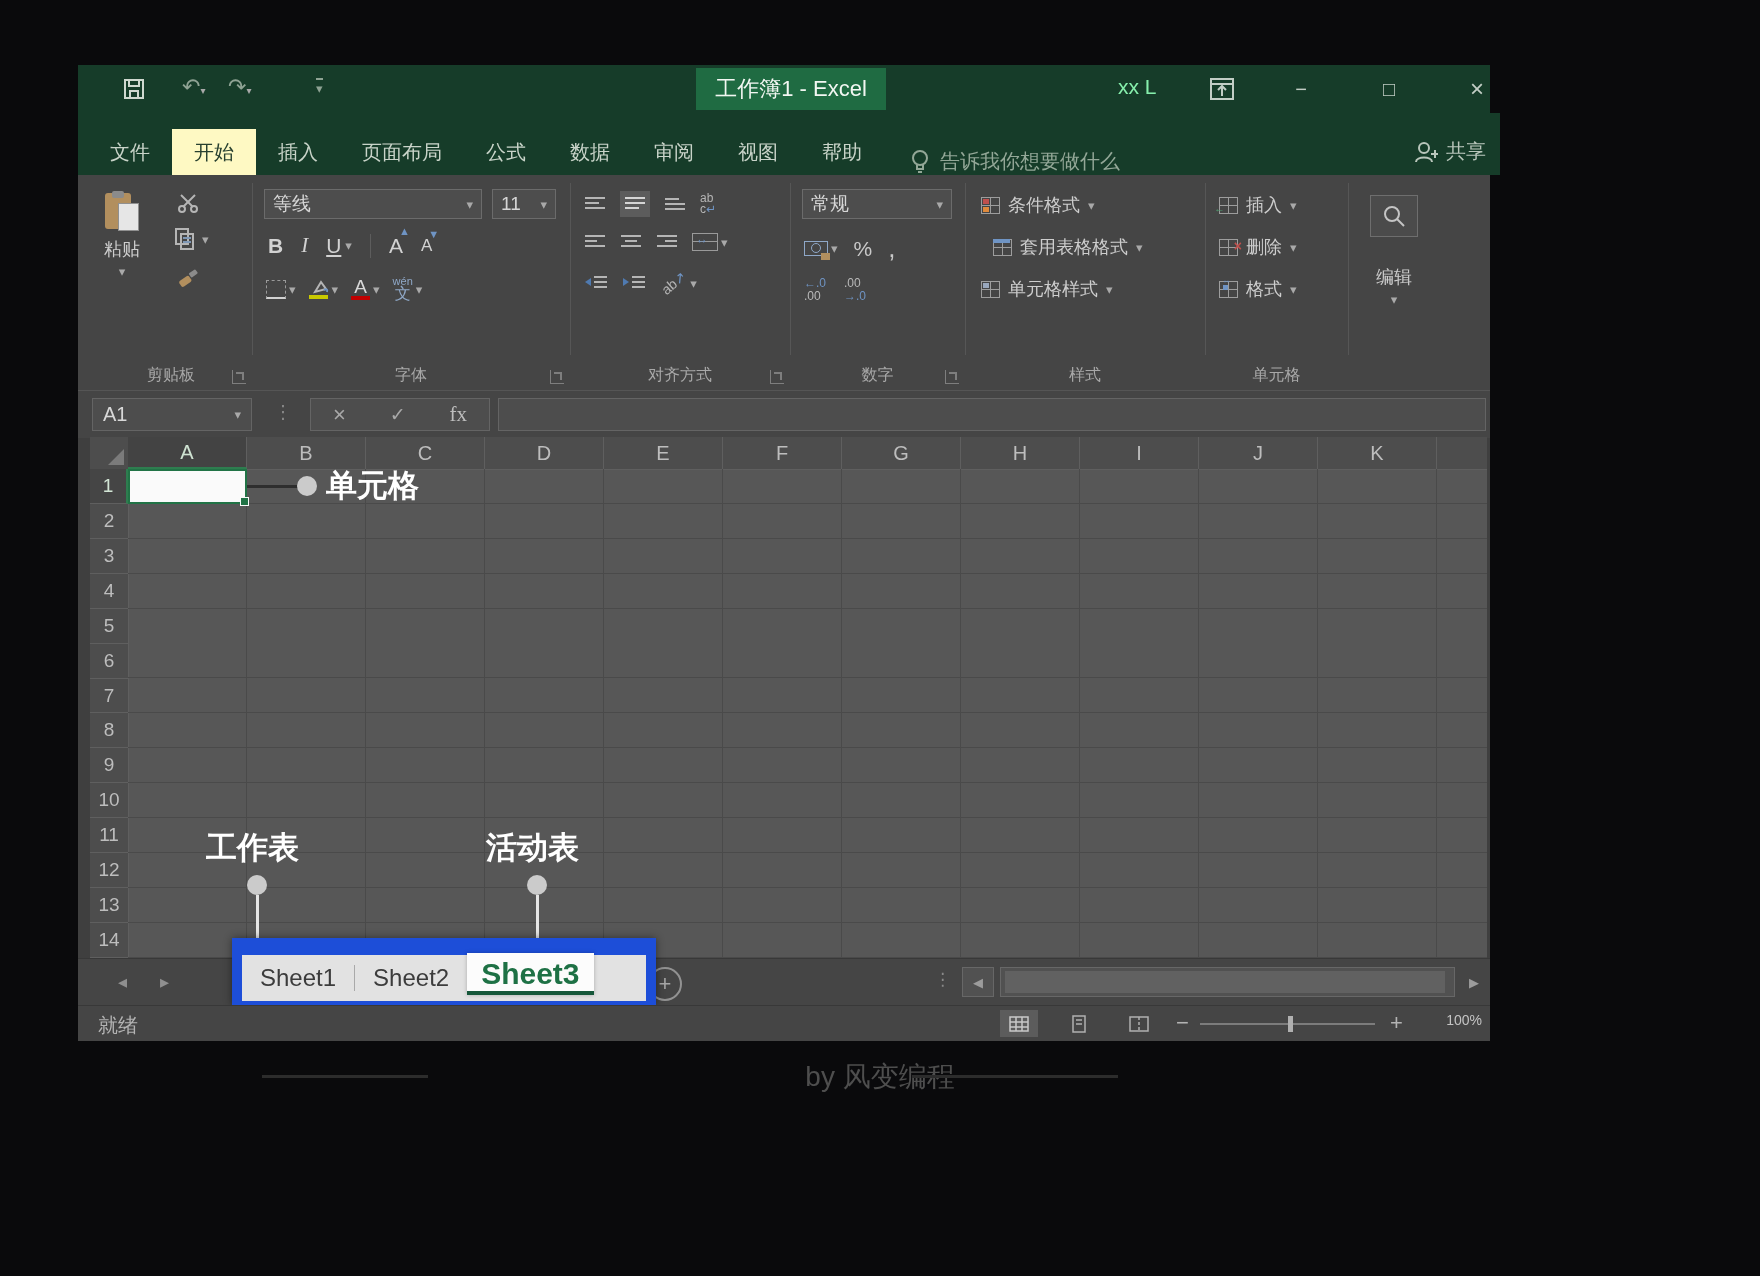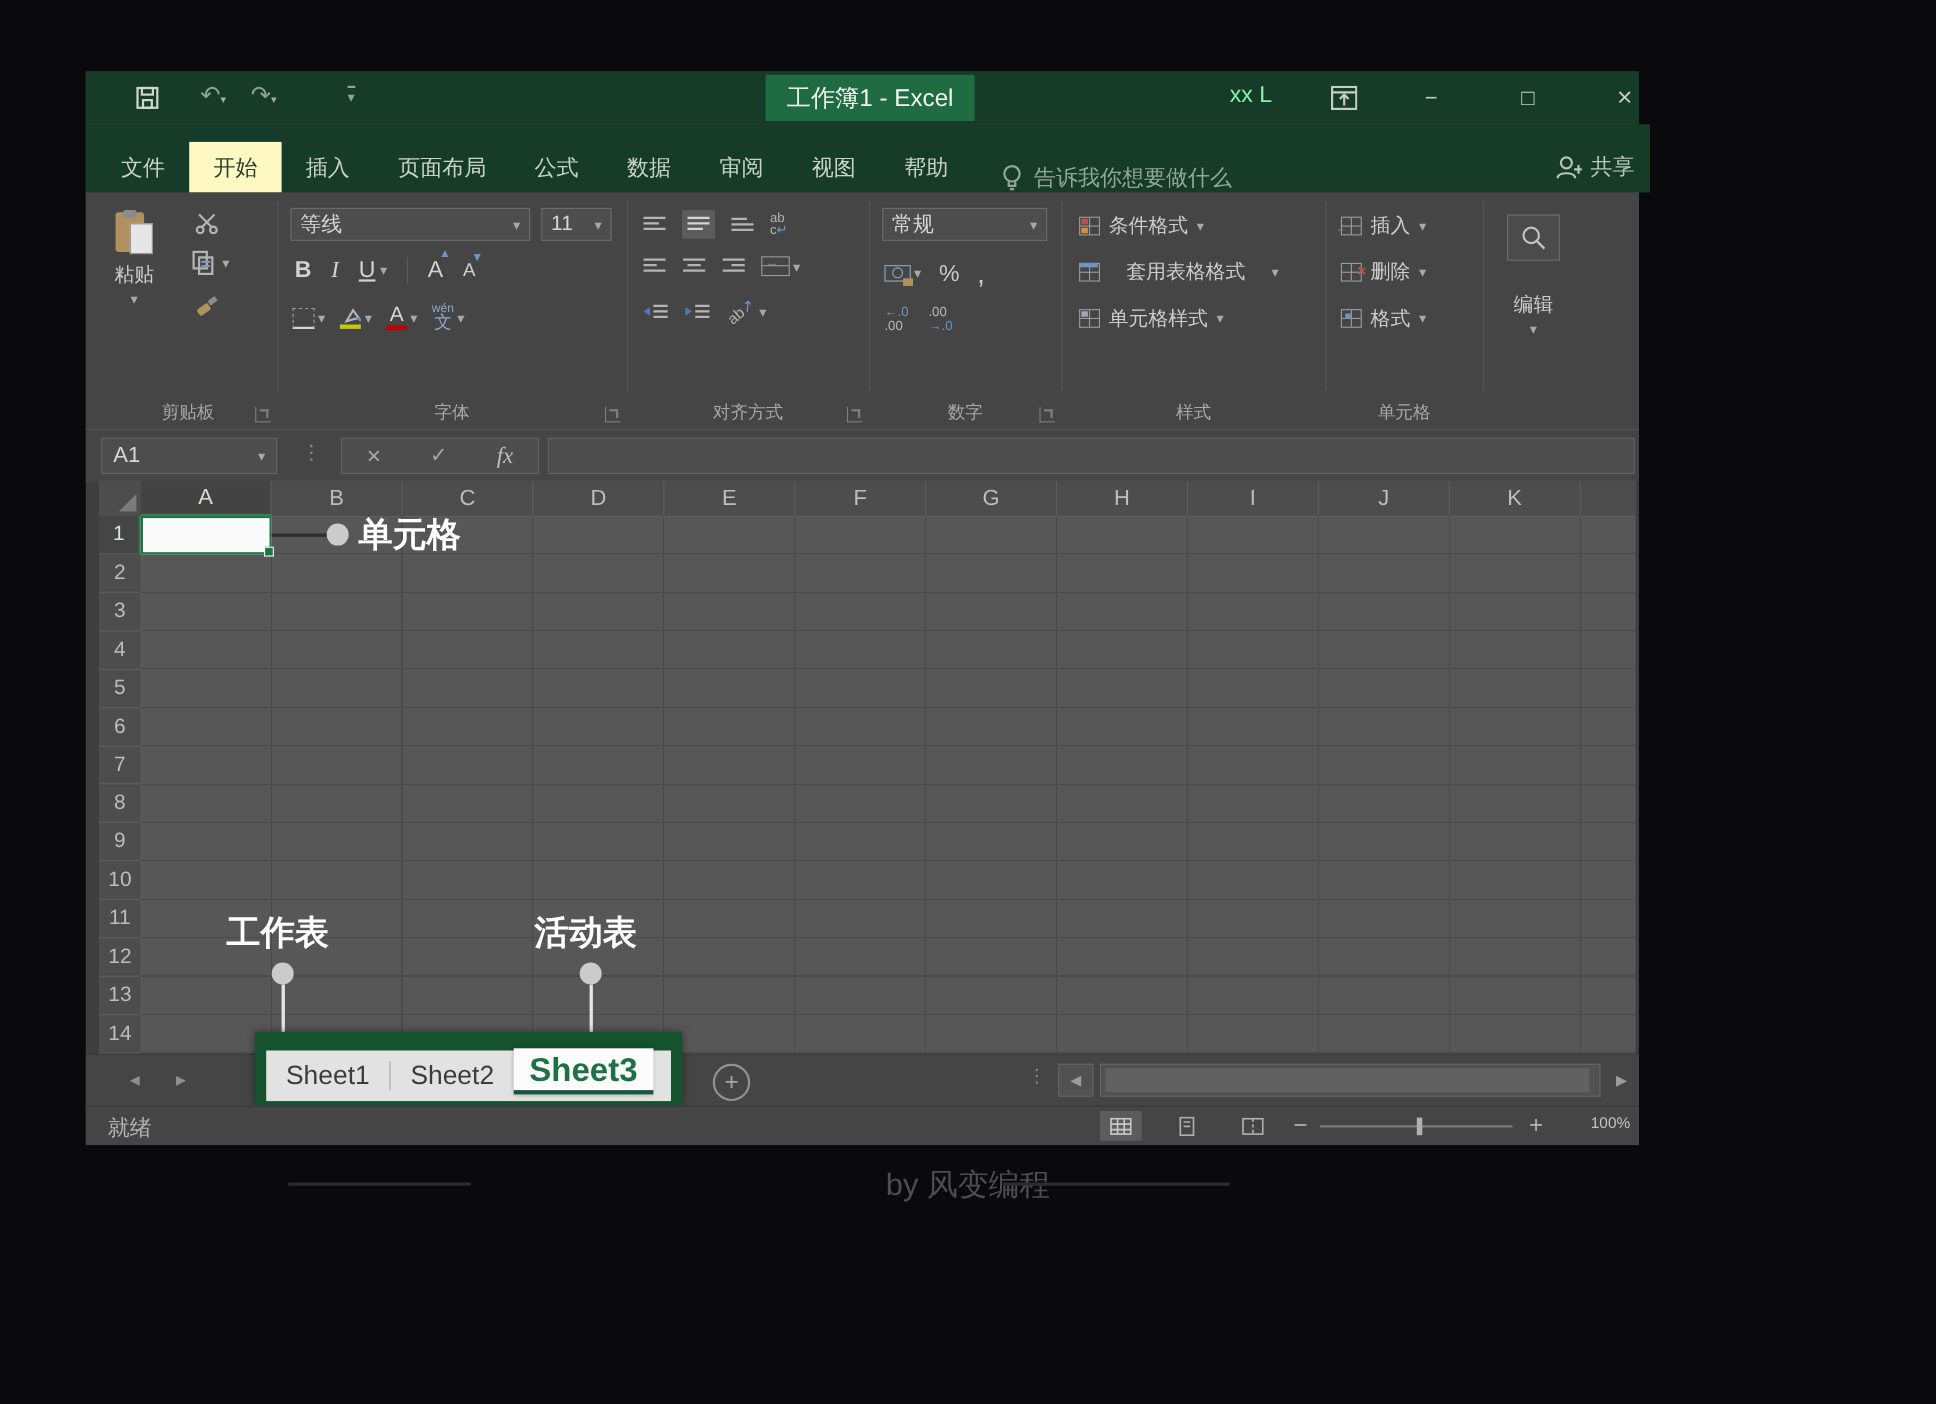--- a/index.html
+++ b/index.html
@@ -79,21 +79,21 @@
 
   
   #strip{position:absolute;left:0;top:893px;width:100%;height:47px;background:#454545;border-top:1px solid #383838}
   .navarw{color:#8f8f8f;font-size:18px}
   #newsheet{position:absolute;left:570px;top:8px;width:30px;height:30px;border:2px solid #929292;border-radius:50%;
             color:#a7a7a7;font-size:22px;display:flex;align-items:center;justify-content:center}
   #hscroll{position:absolute;left:922px;top:8px;width:455px;height:30px;background:#515151;border:1px solid #676767;box-sizing:border-box}
   #hthumb{position:absolute;left:4px;top:3px;width:440px;height:22px;background:#616161}
 
   
-  #sheetbox{position:absolute;left:154px;top:873px;width:388px;height:67px;background:#14532d;box-shadow:0 0 8px rgba(0,0,0,.45)}
+  #sheetbox{position:absolute;left:154px;top:873px;width:424px;height:67px;background:#1d4ed8;box-shadow:0 0 8px rgba(0,0,0,.45)}
   #sheettabs{position:absolute;left:10px;right:10px;bottom:4px;height:46px;background:#e2e2e2;display:flex;align-items:center}
   .stab{padding:0 18px;font-size:24px;color:#3c3c3c;height:100%;display:flex;align-items:center}
   .stabsep{width:1px;height:26px;background:#a9a9a9}
   .stab.active{background:#fcfcfc;color:#1e7145;font-weight:bold;font-size:30px;border-bottom:4px solid #15573a;
                box-shadow:0 0 4px rgba(0,0,0,.25);margin-top:-8px;height:auto;padding:4px 14px 0}
 
   
   #sbar{position:absolute;left:0;top:940px;width:100%;height:35px;background:#454545;border-top:1px solid #383838}
   #ready{position:absolute;left:20px;top:6px;font-size:20px;color:#b3b3b3}
   .vbtn{position:absolute;top:4px;width:38px;height:27px}
@@ -413,21 +413,21 @@
 
     <div class="g" style="left:887px;width:240px">
       <div class="abs f" style="left:16px;top:18px;gap:8px">
         <span class="mgrid">
             <span style="position:absolute;left:1px;top:1px;width:6px;height:5px;background:#c0504d"></span>
             <span style="position:absolute;left:1px;bottom:1px;width:6px;height:5px;background:#e08a3c"></span>
           </span>
         <span class="rit">条件格式</span>
           <span class="arw">▾</span>
         </div>
-      <div class="abs f" style="left:16px;top:60px;gap:24px">
+      <div class="abs f" style="left:28px;top:60px;gap:8px">
         <span class="mgrid">
             <span style="position:absolute;left:-1px;top:-1px;width:17px;height:4px;background:#6f94c4"></span>
           </span>
         <span class="rit">套用表格格式</span>
           <span class="arw">▾</span>
         </div>
       <div class="abs f" style="left:16px;top:102px;gap:8px">
         <span class="mgrid">
             <span style="position:absolute;left:1px;top:1px;width:6px;height:5px;background:#9aa8bd"></span>
           </span>
@@ -483,21 +483,21 @@
 
   <div id="fbar">
     <div id="namebox">
       <span>A1</span>
       <span class="arw" style="margin-left:auto">▾</span>
     </div>
     <div class="abs" style="left:196px;top:10px;color:#8a8a8a;font-size:18px;letter-spacing:0">⋮</div>
     <div id="fxbox">
       <span style="font-size:22px">×</span>
       <span style="font-size:19px">✓</span>
-      <span style="font-style:italic;font-family:'Liberation Serif','DejaVu Serif',serif;font-size:21px;color:#bdbdbd">fx</span>
+      <span style="font-family:'Liberation Serif','DejaVu Serif',serif;font-size:21px;color:#bdbdbd">fx</span>
     </div>
     <div id="finput"></div>
   </div>
 
   <div id="grid">
     <div id="selall"></div>
     <div id="colhdrs">
 
     <div class="ch active">
           <span>A</span>

